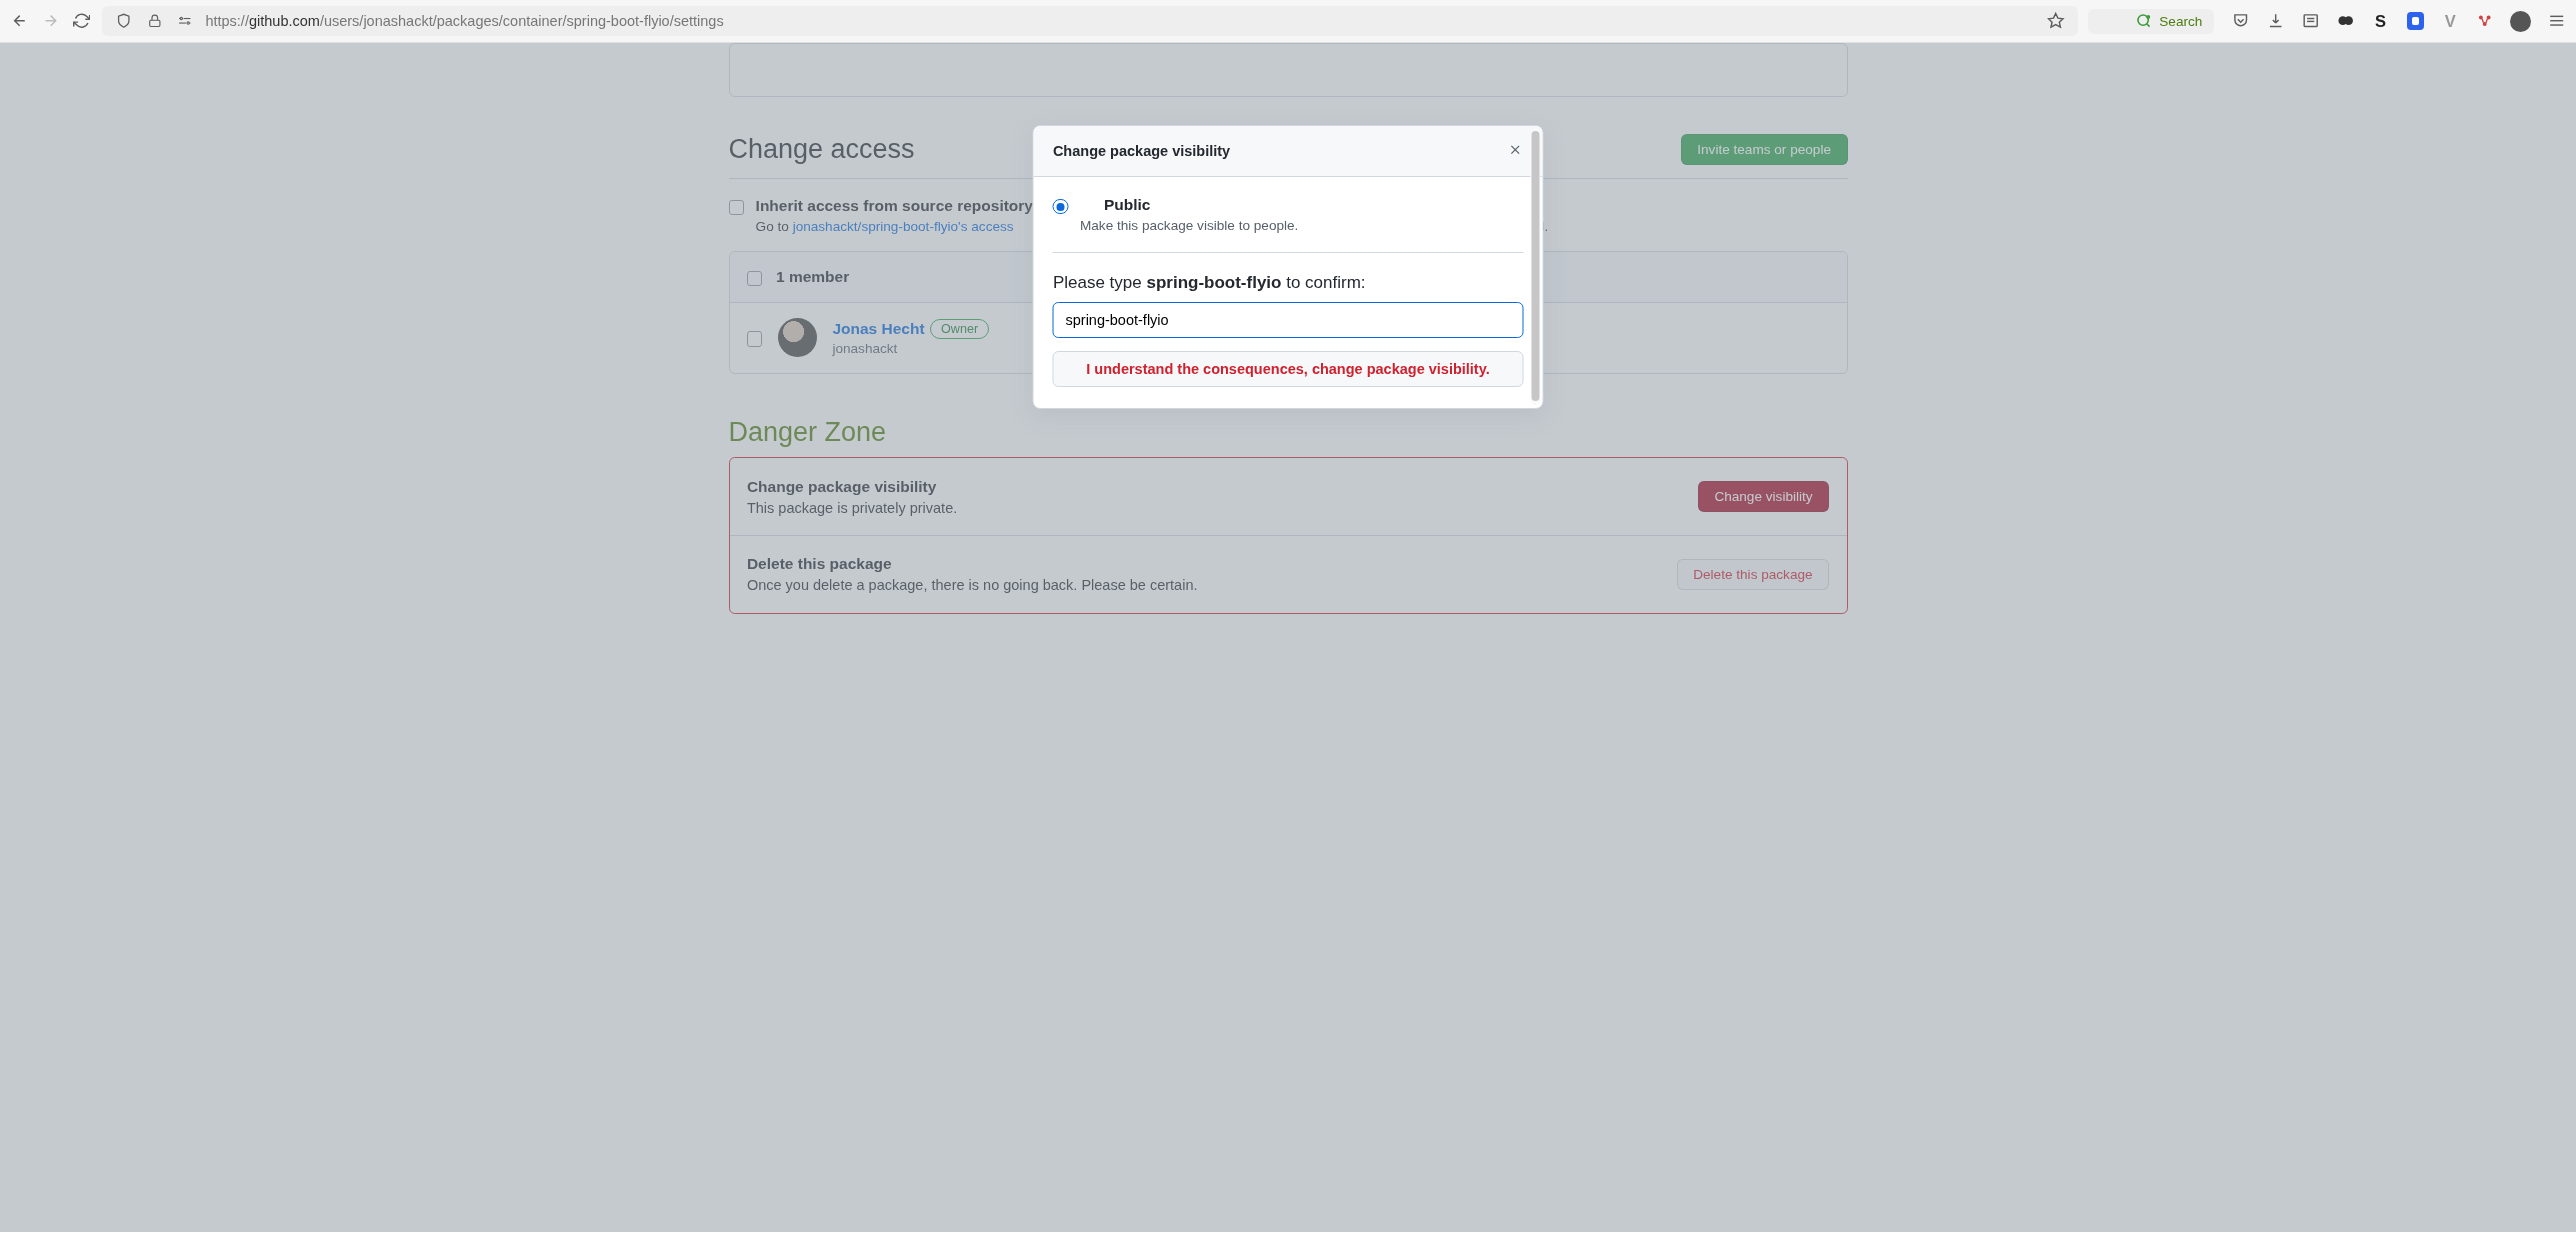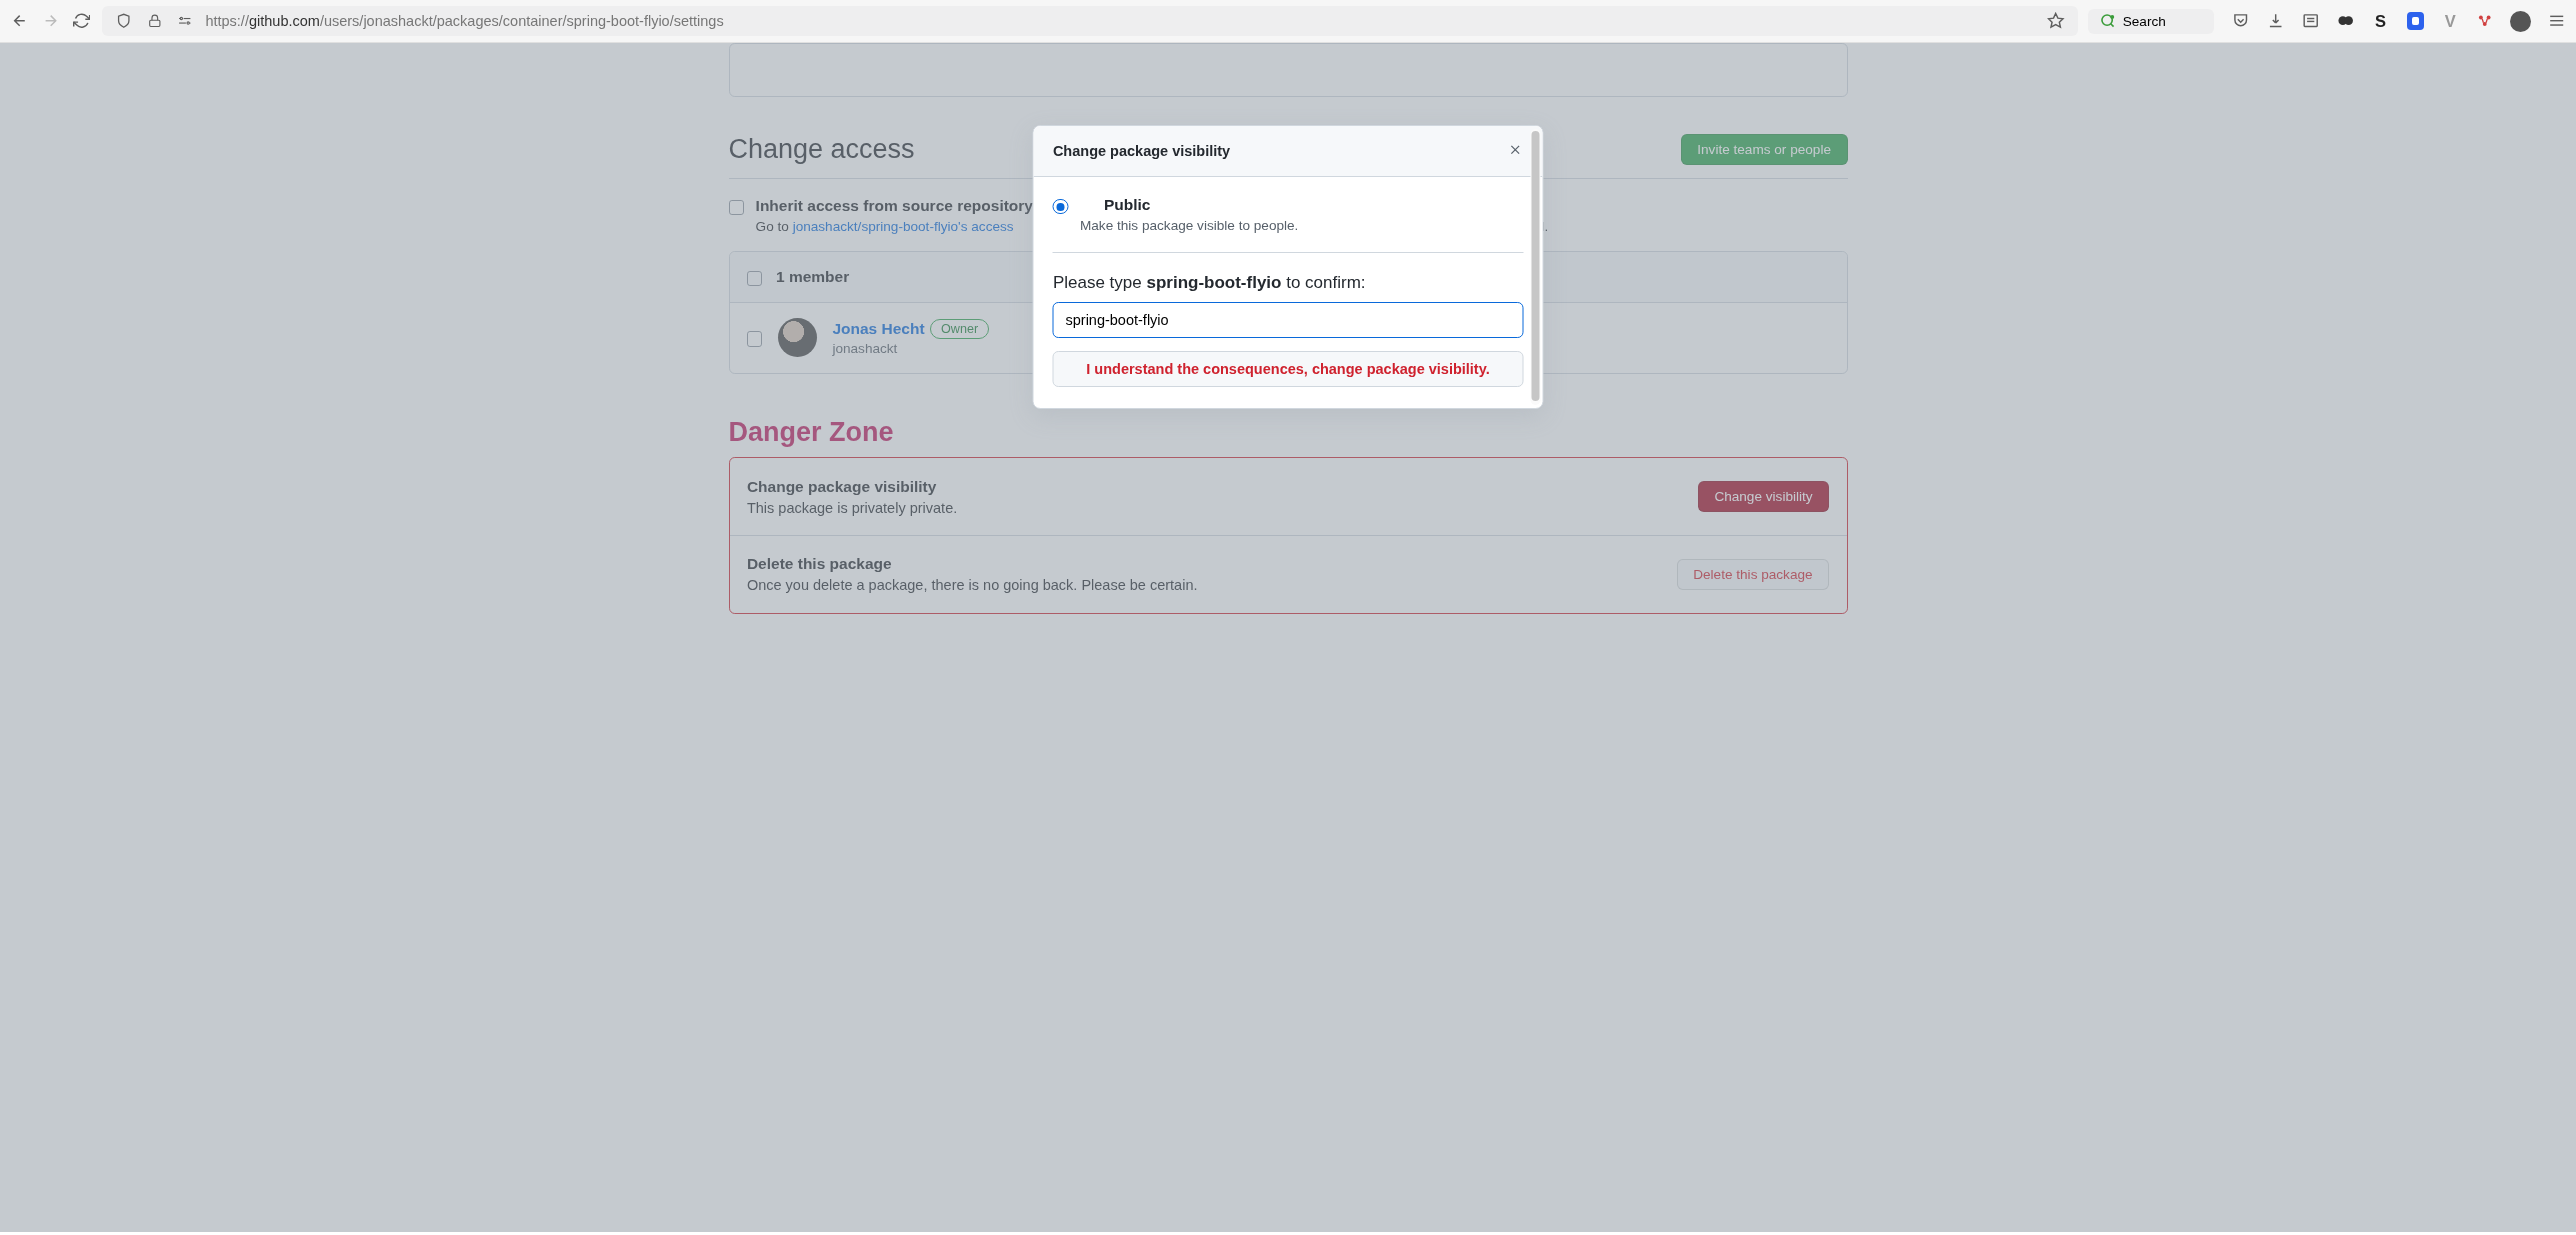--- a/index.html
+++ b/index.html
@@ -33,21 +33,21 @@
       border-radius: 5.8px;
       padding: 4.8px 11.6px;
       gap: 9.7px;
       color: #6b6b6b;
     }
     .address-bar .url { flex: 1; font-size: 14.5px; color: #777; }
     .address-bar .url .host { color: #333; }
     .search-box {
       display: flex; align-items: center; gap: 7.7px;
       background: #eeeeef; border-radius: 5.8px;
-      padding: 4.8px 11.6px; color: #000000; width: 126px;
+      padding: 4.8px 11.6px; color: #4d7c0f; width: 126px; justify-content: flex-end;
     }
     .toolbar-icons { display: flex; align-items: center; gap: 15.5px; margin-left: 7.7px; }
     .toolbar-icon { width: 19.4px; height: 19.4px; display:flex; align-items:center; justify-content:center; color:#5e5e5e;}
     .avatar-small { width: 21px; height: 21px; border-radius: 50%; background: #555; }
 
     
     .page-wrap { position: relative; min-height: calc(100vh - 46px); }
     .page-content {
       max-width: 1119px;
       margin: 0 auto;
@@ -125,22 +125,22 @@
       font-size: 12.6px;
       font-weight: 500;
       margin-left: 5.8px;
     }
     .member-username { color: #57606a; font-size: 13.6px; margin-top: 1.9px;}
     .member-info { display:flex; flex-direction:column;}
     .member-top { display:flex; align-items:center;}
 
     .danger-title {
       font-size: 27px;
-      font-weight: 700;
-      color: #be185d;
+      font-weight: 400;
+      color: #4d7c0f;
       margin-top: 43px;
       margin-bottom: 9.7px;
     }
     .danger-panel {
       border: 1px solid #cf222e;
       border-radius: 5.8px;
     }
     .danger-row {
       display: flex;
       justify-content: space-between;

